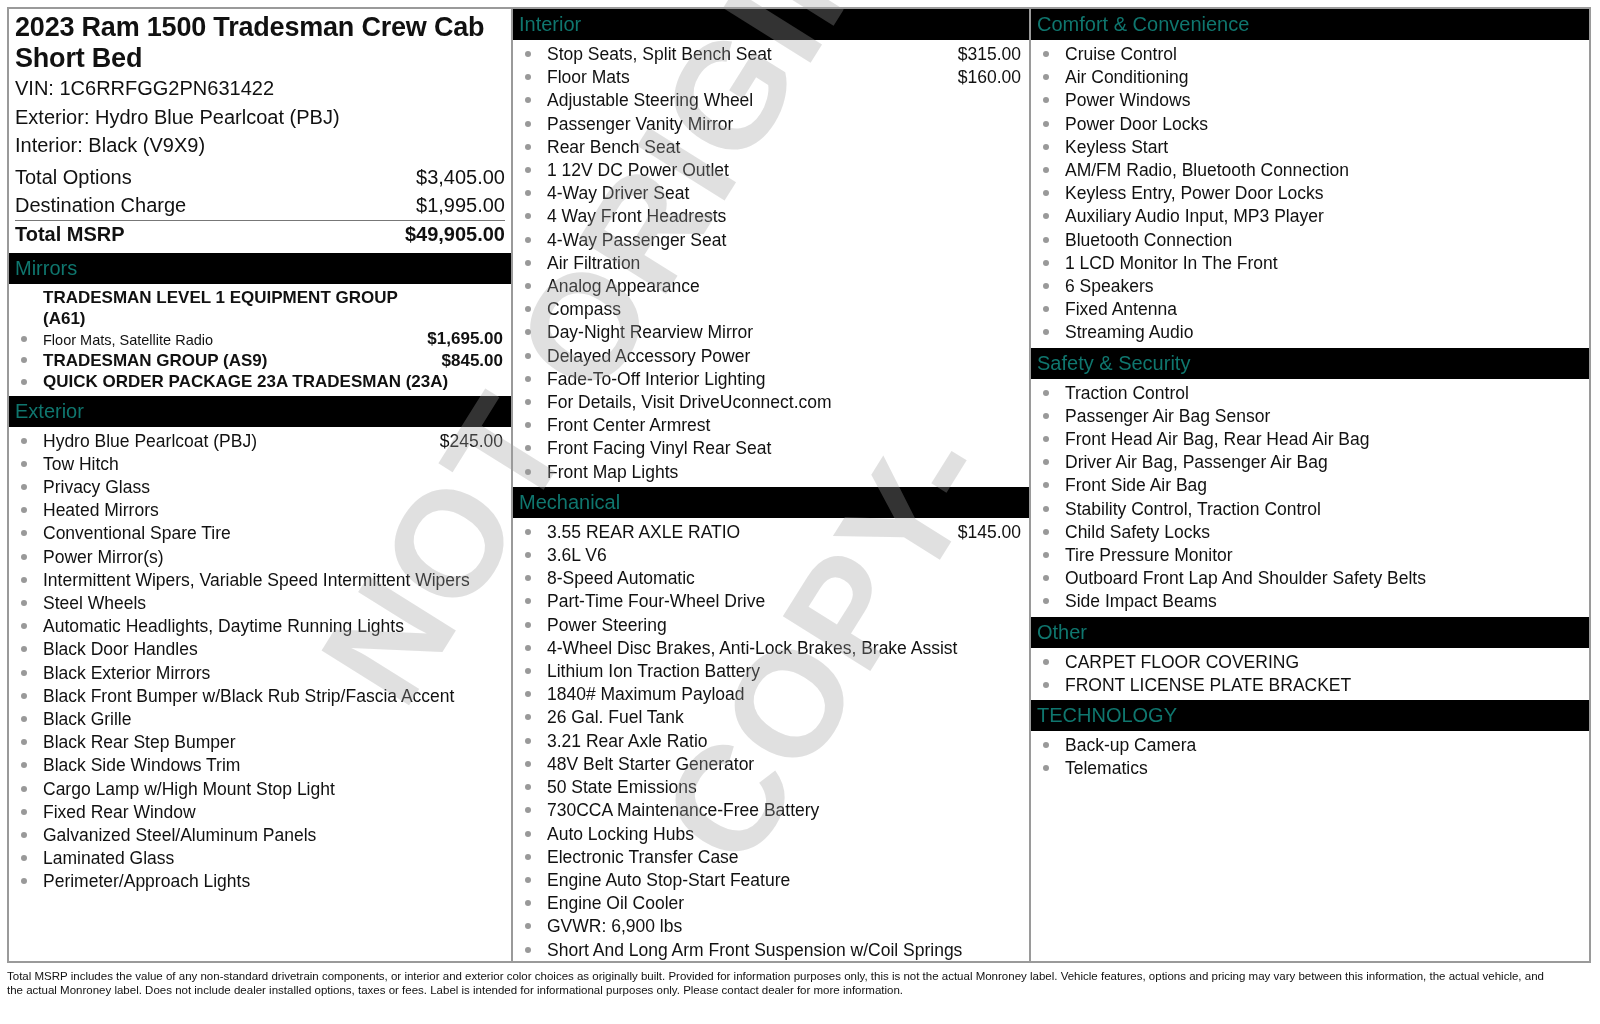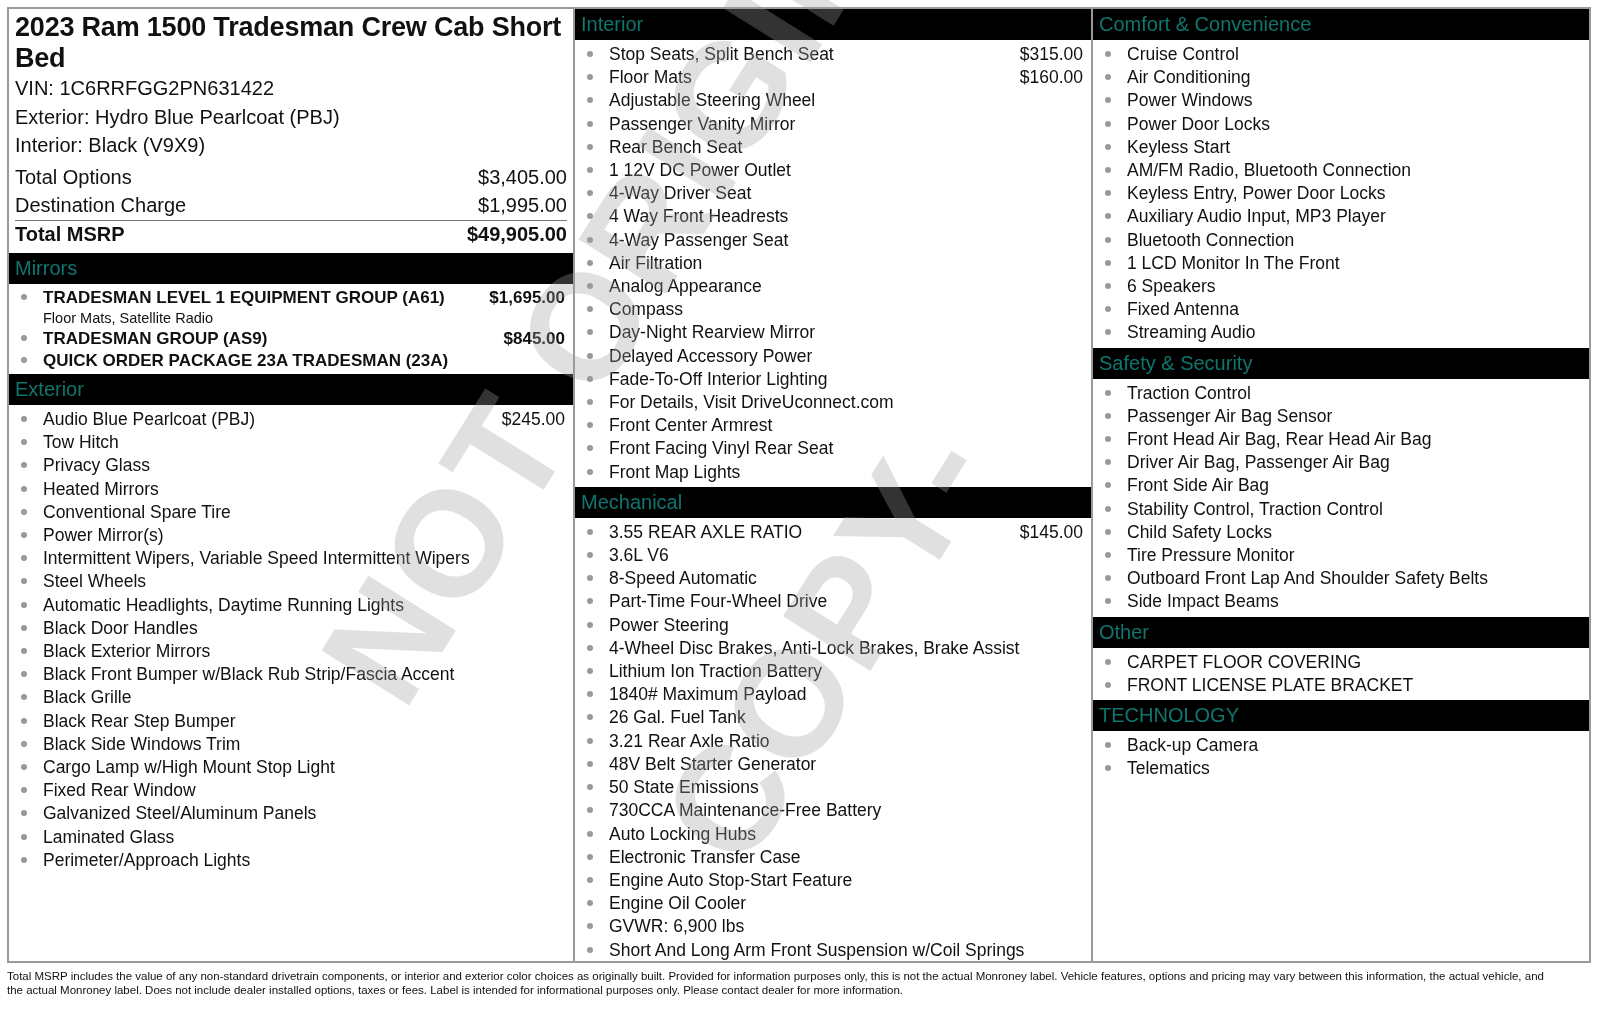--- a/index.html
+++ b/index.html
@@ -4,21 +4,21 @@
 <style>
   * { box-sizing: border-box; margin: 0; padding: 0; }
   html, body { width: 1600px; height: 1024px; background: #ffffff; overflow: hidden; }
   body { font-family: "Liberation Sans", "DejaVu Sans", sans-serif; color: #111; position: relative; }
 
   .sheet {
     position: absolute; left: 7px; top: 7px; width: 1584px; height: 956px;
     border: 2px solid #9a9a9a; display: flex; background: #fff;
   }
   .col { position: relative; height: 100%; }
-  .col1 { width: 566px; border-right: 2px solid #9a9a9a; }
+  .col1 { width: 504px; border-right: 2px solid #9a9a9a; }
   .col2 { width: 518px; border-right: 2px solid #9a9a9a; }
   .col3 { flex: 1; }
 
   .title { font-size: 27px; font-weight: bold; line-height: 31px; padding: 3px 6px 0 6px; letter-spacing: -0.2px; }
   .info-line { font-size: 20px; line-height: 28.5px; padding-left: 6px; }
   .price-table { margin-top: 3px; padding: 0 6px; }
   .price-row { display: flex; justify-content: space-between; font-size: 20px; line-height: 28.5px; }
   .price-row.total { font-weight: bold; border-top: 1.5px solid #777; line-height: 27px; padding-bottom: 2px; }
 
   .section-header {
@@ -27,21 +27,21 @@
   }
   .section-header.first { margin-top: 0; }
 
   ul.items { list-style: none; padding-left: 10px; padding-right: 8px; }
   ul.items li { display: flex; align-items: flex-start; font-size: 17.5px; line-height: 23.2px; }
   .bullet { width: 24px; flex: 0 0 24px; position: relative; height: 23px; }
   .bullet::before { content: ""; position: absolute; left: 2px; top: 8px; width: 6px; height: 6px; border-radius: 50%; background: #999; }
   .item-label { flex: 1; }
   .item-price { margin-left: 8px; white-space: nowrap; }
 
-  ul.pkg li { font-weight: bold; font-size: 17px; line-height: 21.5px; }
+  ul.pkg li { font-weight: bold; font-size: 17px; line-height: 21.5px; align-items: flex-end; }
   ul.pkg li .bullet { height: 21px; }
   ul.pkg li .bullet::before { top: 7px; }
   .pkg-desc { font-weight: normal; font-size: 14.5px; line-height: 20px; display: block; }
 
   .watermark {
     position: absolute; left: 0; top: 0; width: 1600px; height: 1024px; pointer-events: none; z-index: 5;
   }
   .wm-line {
     position: absolute; font-weight: bold; color: rgba(160,160,160,0.32);
     font-family: "Liberation Sans", sans-serif; white-space: nowrap;
@@ -97,21 +97,21 @@
         <li>
           <span class="bullet"></span>
           <span class="item-label">QUICK ORDER PACKAGE 23A TRADESMAN (23A)</span>
         </li>
       </ul>
 
     <div class="section-header">Exterior</div>
     <ul class="items">
         <li>
           <span class="bullet"></span>
-          <span class="item-label">Audio Blue Pearlcoat (PBJ)</span>
+          <span class="item-label">Hydro Blue Pearlcoat (PBJ)</span>
           <span class="item-price">$245.00</span>
         </li>
         <li>
           <span class="bullet"></span>
           <span class="item-label">Tow Hitch</span>
         </li>
         <li>
           <span class="bullet"></span>
           <span class="item-label">Privacy Glass</span>
         </li>

